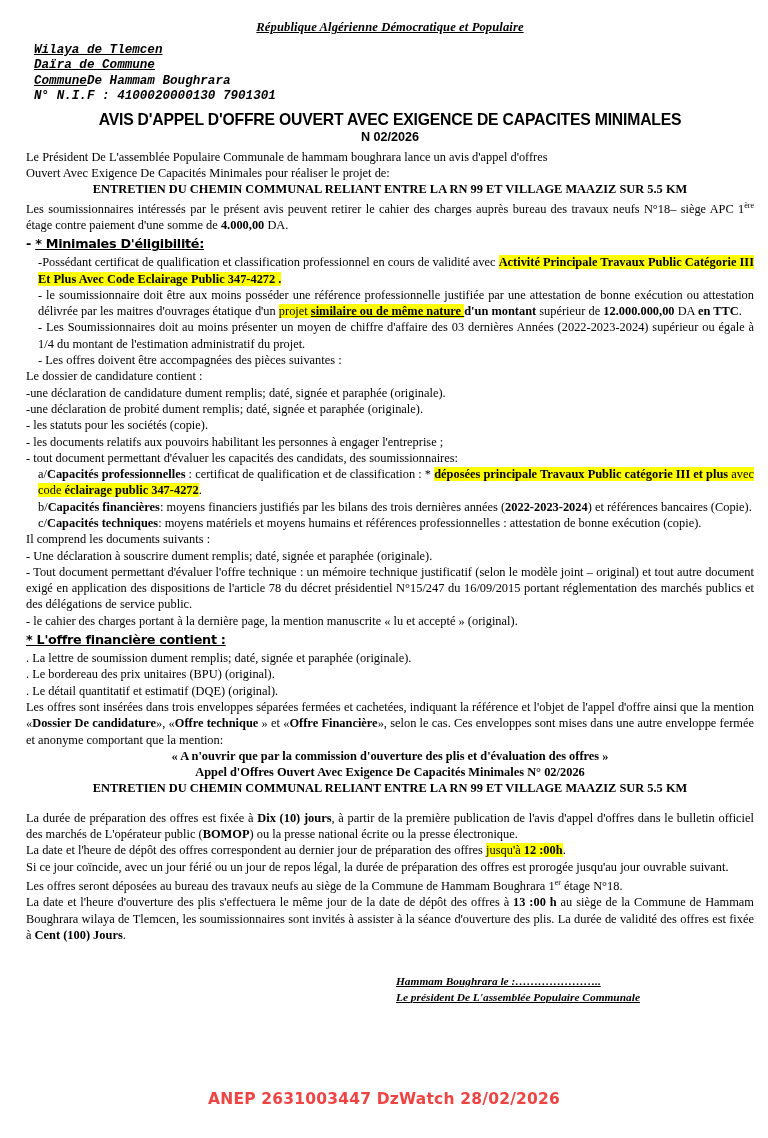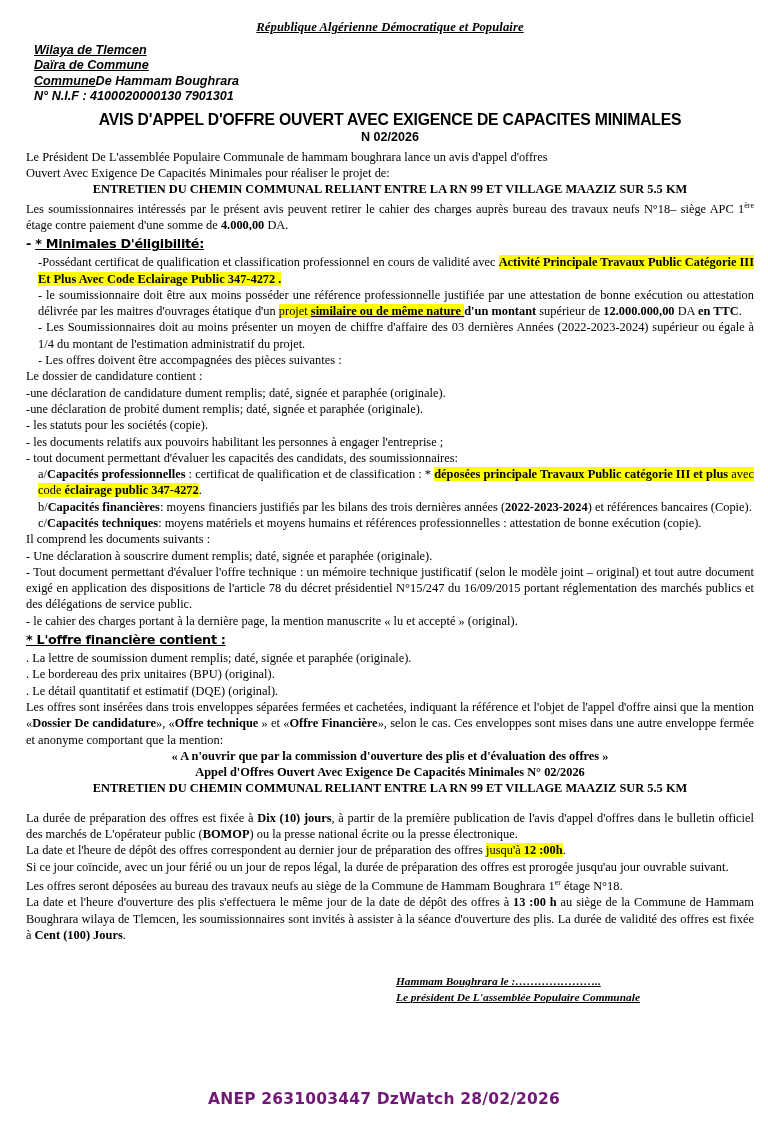--- a/index.html
+++ b/index.html
@@ -47,21 +47,21 @@
     font-weight: bold;
     font-size: 12.6px;
     text-decoration: underline;
     margin: 0 0 8px 0;
     letter-spacing: .1px;
   }
 
   
   .commune-block {
     margin: 0 0 2px 8px;
-    font-family: Liberation Sans, sans-serif;
+    font-family: Liberation Mono, monospace;
     font-style: italic;
     font-weight: bold;
     font-size: 12.6px;
     line-height: 15.4px;
   }
   .commune-block .line { white-space: nowrap; }
   .commune-block .line span.u { text-decoration: underline; }
 
   
   .main-title {
@@ -112,21 +112,21 @@
   
   .footer {
     position: absolute;
     left: 0;
     right: 0;
     top: 1090px;
     text-align: center;
     font-family: "DejaVu Sans", sans-serif;
     font-weight: bold;
     font-size: 15.5px;
-    color: #701a75;
+    color: #ef4444;
     letter-spacing: 0.2px;
   }
 </style>
 </head>
 <body>
 
 <div class="page">
 
   <div class="body-wrap">
 

